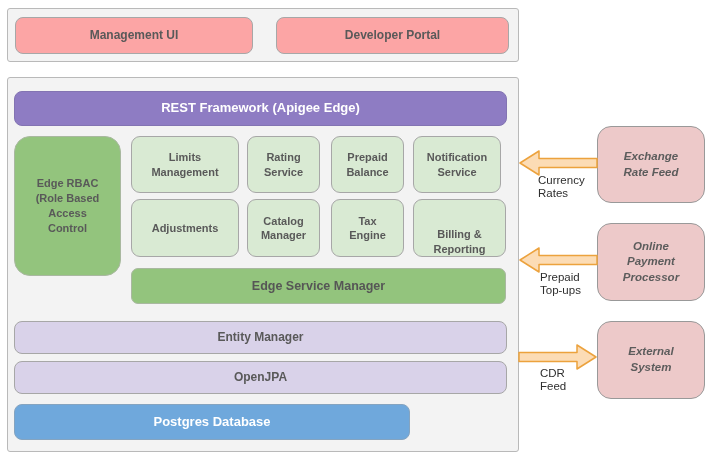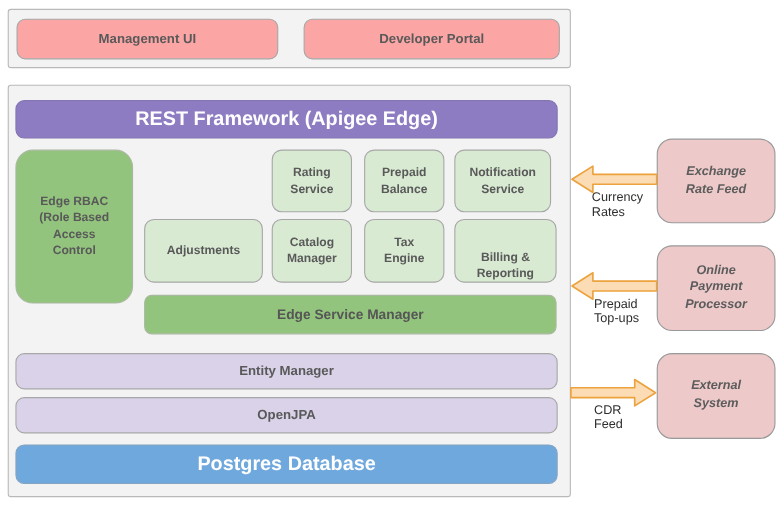--- a/index.html
+++ b/index.html
@@ -12,21 +12,21 @@
     box-sizing:border-box;
   }
   .box{
     position:absolute;box-sizing:border-box;display:flex;align-items:center;justify-content:center;
     text-align:center;
   }
   .lbl{
     font-weight:bold;font-size:11px;line-height:1.3;color:#595959;white-space:pre-line;
   }
   .lbl-md{font-size:12px;}
-  .lbl-white{color:#ffffff;font-size:18px;}
+  .lbl-white{color:#ffffff;font-size:13px;}
   .cyan-box{background:#fca5a5;border:1px solid #a7a7a7;border-radius:8px;}
   .purple-bar{background:#8e7cc3;border:1px solid #8374b2;border-radius:8px;}
   .green-box{background:#93c47d;border:1px solid #a9b8a0;border-radius:16px;}
   .lgreen-box{background:#d9ead3;border:1px solid #a7a7a7;border-radius:9px;}
   .green-bar{background:#93c47d;border:1px solid #a9b8a0;border-radius:7px;}
   .lav-bar{background:#d9d2e9;border:1px solid #a7a7a7;border-radius:8px;}
   .blue-bar{background:#6fa8dc;border:1px solid #85a4c0;border-radius:8px;}
   .pink-box{background:#edc9c9;border:1.5px solid #999999;border-radius:14px;}
   .pink-box .lbl{font-size:11.5px;color:#5c5c5c;line-height:1.35;font-style:italic;}
   .flow-label{
@@ -53,20 +53,24 @@
     <span class="lbl lbl-white">REST Framework (Apigee Edge)</span>
   </div>
 
   <div class="box green-box" style="left:6px;top:58px;width:107px;height:140px;">
     <span class="lbl" style="line-height:1.35;">Edge RBAC
 (Role Based
 Access
 Control</span>
   </div>
 
+  <div class="box lgreen-box" style="left:123px;top:58px;width:108px;height:57px;">
+    <span class="lbl">Limits
+Management</span>
+  </div>
   <div class="box lgreen-box" style="left:239px;top:58px;width:73px;height:57px;">
     <span class="lbl">Rating
 Service</span>
   </div>
   <div class="box lgreen-box" style="left:323px;top:58px;width:73px;height:57px;">
     <span class="lbl">Prepaid
 Balance</span>
   </div>
   <div class="box lgreen-box" style="left:405px;top:58px;width:88px;height:57px;">
     <span class="lbl">Notification
@@ -92,21 +96,21 @@
   <div class="box green-bar" style="left:123px;top:190px;width:375px;height:36px;">
     <span class="lbl" style="font-size:12.5px;color:#565656;">Edge Service Manager</span>
   </div>
 
   <div class="box lav-bar" style="left:6px;top:243px;width:493px;height:33px;">
     <span class="lbl lbl-md">Entity Manager</span>
   </div>
   <div class="box lav-bar" style="left:6px;top:283px;width:493px;height:33px;">
     <span class="lbl lbl-md">OpenJPA</span>
   </div>
-  <div class="box blue-bar" style="left:6px;top:326px;width:493px;height:36px;">
+  <div class="box blue-bar" style="left:6px;top:326px;width:396px;height:36px;">
     <span class="lbl lbl-white">Postgres Database</span>
   </div>
 </div>
 
 <div class="box pink-box" style="left:597px;top:126px;width:108px;height:77px;">
   <span class="lbl">Exchange
 Rate Feed</span>
 </div>
 <div class="box pink-box" style="left:597px;top:223px;width:108px;height:78px;">
   <span class="lbl">Online

